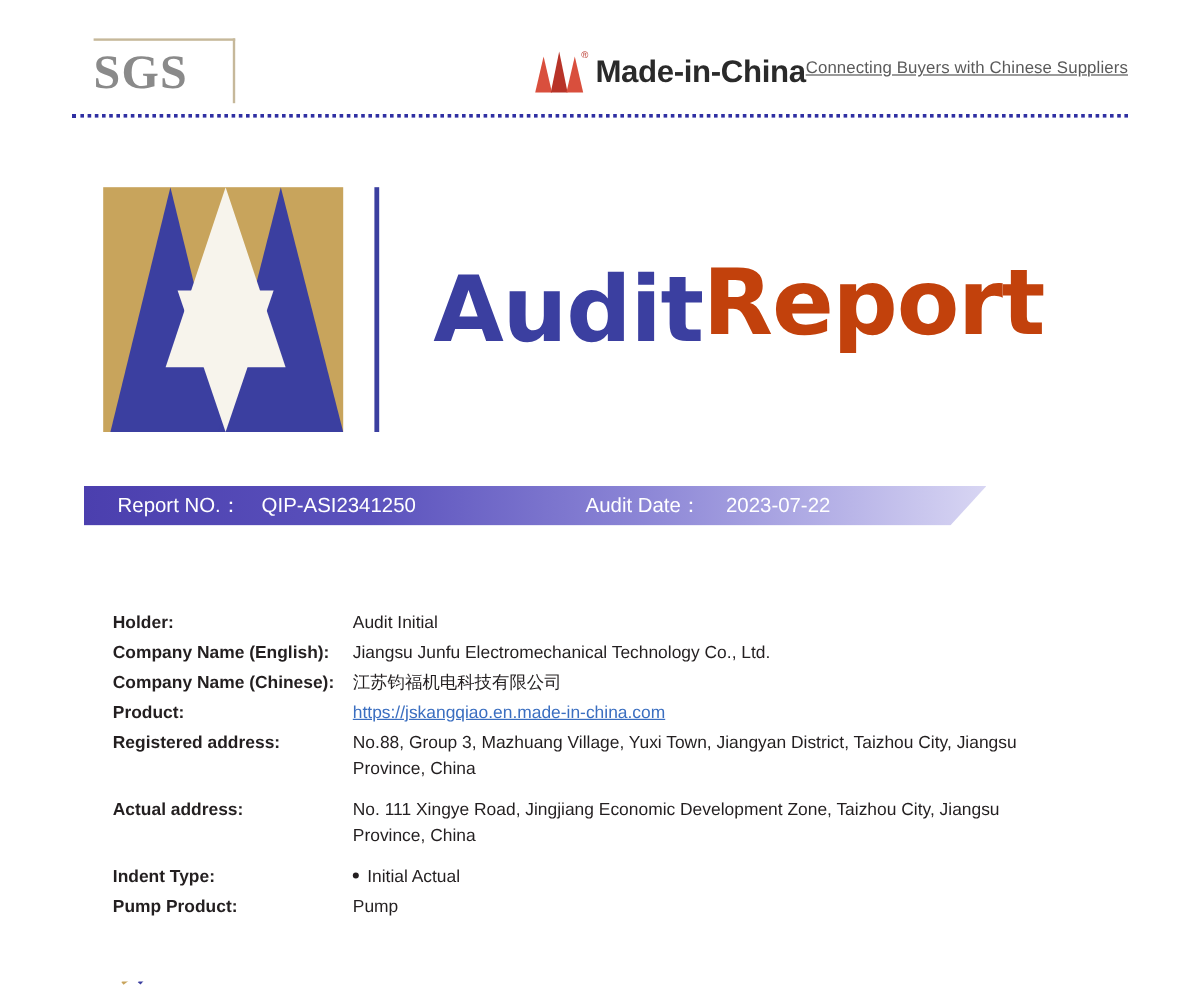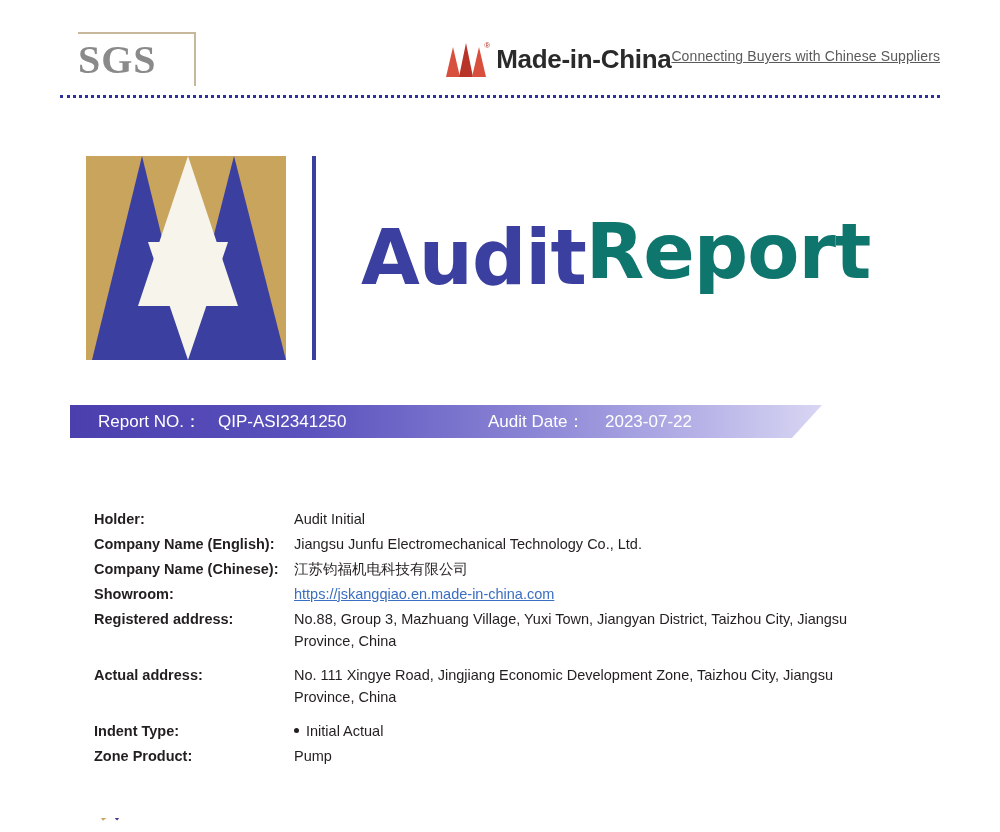--- a/index.html
+++ b/index.html
@@ -183,21 +183,21 @@
     font-size: 76px;
     font-weight: bold;
     color: #3b3fa0;
     line-height: 1.05;
     letter-spacing: -1px;
   }
   .t-report {
     font-family: "DejaVu Sans", sans-serif;
     font-size: 76px;
     font-weight: bold;
-    color: #0f766e;
+    color: #c2410c;
     line-height: 1.05;
     letter-spacing: -1px;
     margin-top: -6px;
   }
 
   
   .report-bar {
     position: absolute;
     left: 70px;
     top: 405px;
@@ -361,21 +361,21 @@
       <div class="info-label">Company Name (English):</div>
       <div class="info-value">Jiangsu Junfu Electromechanical Technology Co., Ltd.</div>
     </div>
 
     <div class="info-row">
       <div class="info-label">Company Name (Chinese):</div>
       <div class="info-value">江苏钧福机电科技有限公司</div>
     </div>
 
     <div class="info-row">
-      <div class="info-label">Showroom:</div>
+      <div class="info-label">Product:</div>
       <div class="info-value link">https://jskangqiao.en.made-in-china.com</div>
     </div>
 
     <div class="info-row gap">
       <div class="info-label">Registered address:</div>
       <div class="info-value wrap">No.88, Group 3, Mazhuang Village, Yuxi Town, Jiangyan District, Taizhou City, Jiangsu Province, China</div>
     </div>
 
     <div class="info-row gap">
       <div class="info-label">Actual address:</div>
@@ -383,21 +383,21 @@
     </div>
 
     <div class="info-row">
       <div class="info-label">Indent Type:</div>
       <div class="info-value">
         <span class="bullet-dot"></span><span>Initial Actual</span>
       </div>
     </div>
 
     <div class="info-row">
-      <div class="info-label">Zone Product:</div>
+      <div class="info-label">Pump Product:</div>
       <div class="info-value">Pump</div>
     </div>
 
   </div>
 
   <div class="bottom-emblem">
     <div class="be-line"></div>
     <div class="be-line2"></div>
   </div>
 

